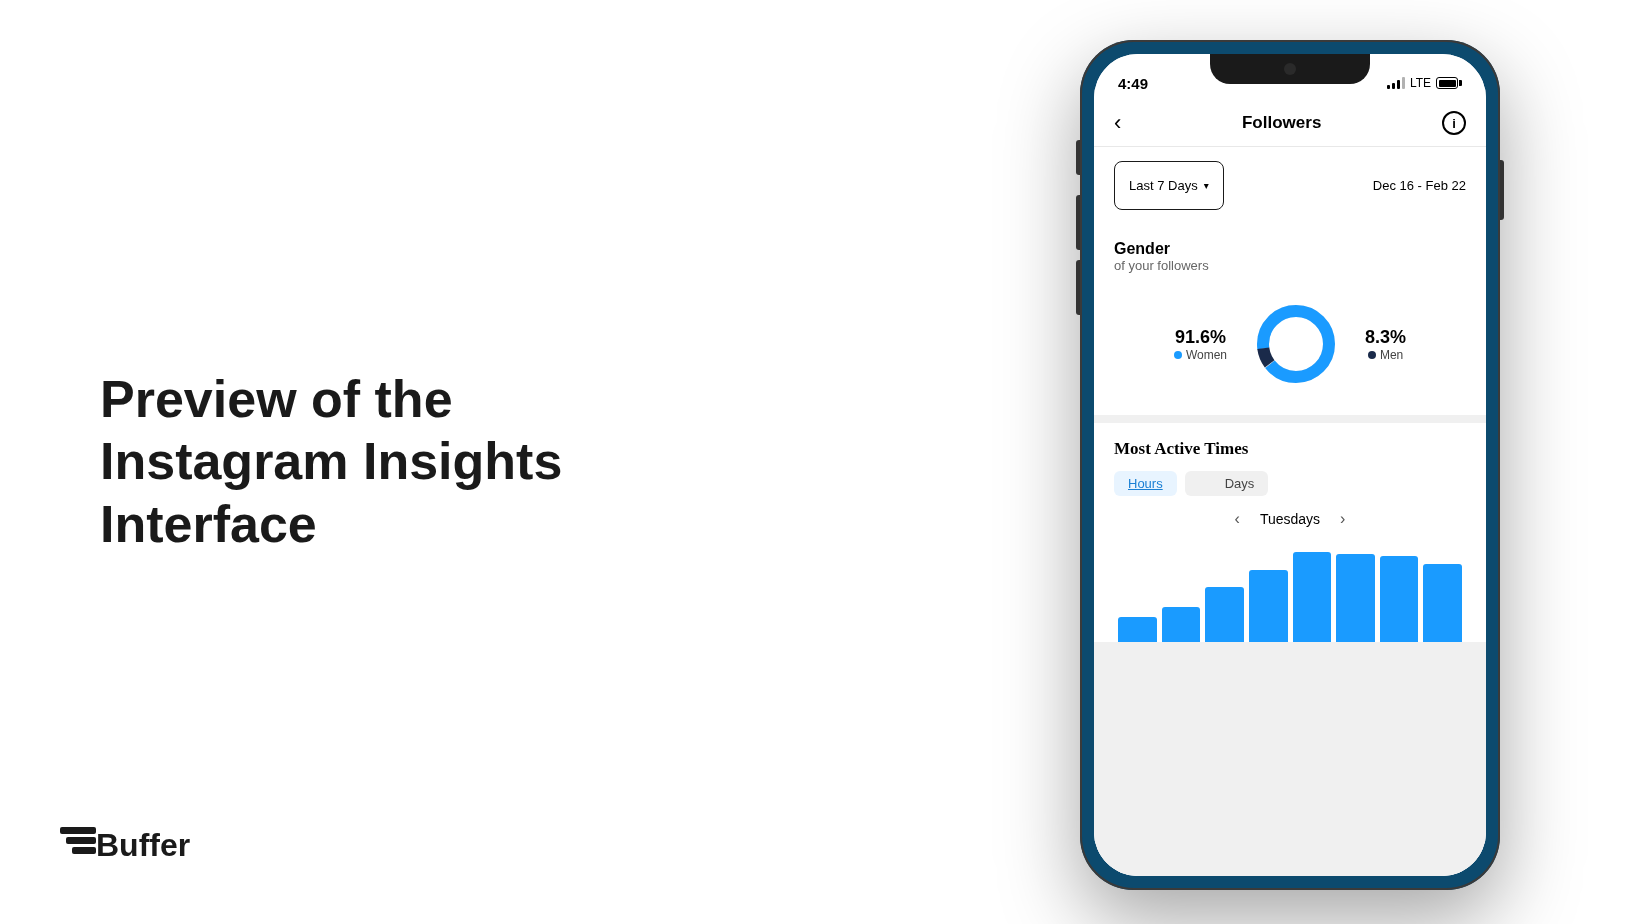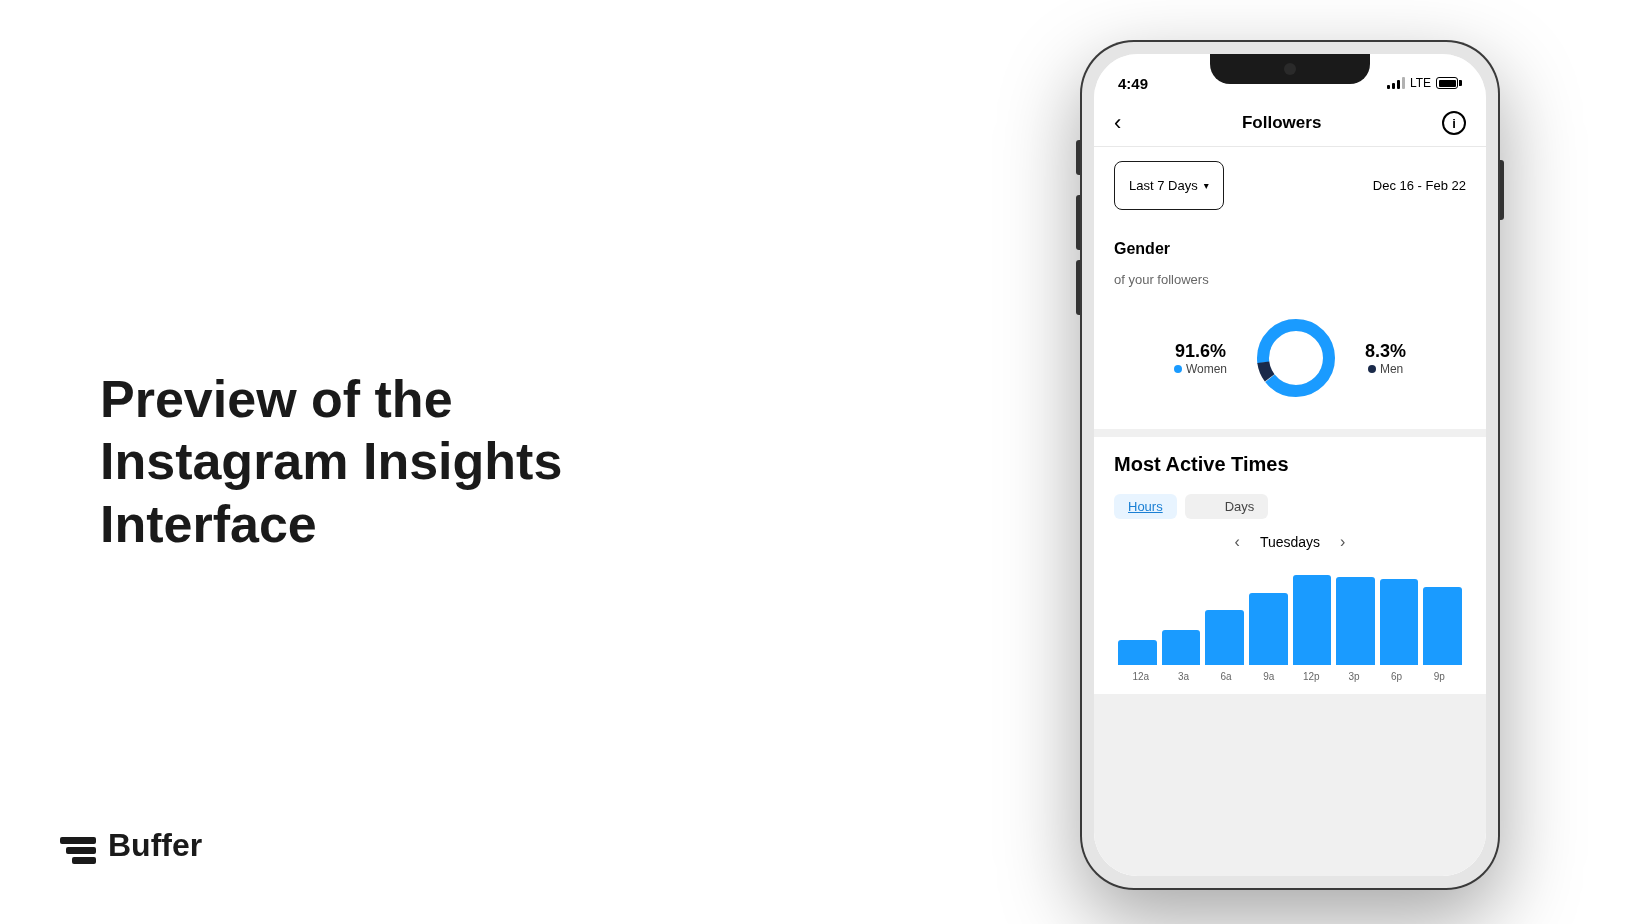--- a/index.html
+++ b/index.html
@@ -29,22 +29,21 @@
       line-height: 1.2;
       text-align: left;
     }
 
     
     .buffer-logo {
       position: absolute;
       bottom: 60px;
       left: 60px;
       display: flex;
-      align-items: flex-end;
-      gap: 12px;
+      align-items: flex-start;
     }
 
     .buffer-logo-text {
       font-size: 32px;
       font-weight: 700;
       color: #1a1a1a;
     }
 
     .buffer-icon {
       display: flex;
@@ -67,21 +66,21 @@
       position: absolute;
       right: 140px;
       top: 40px;
       width: 420px;
       height: 850px;
     }
 
     .phone-frame {
       width: 100%;
       height: 100%;
-      background: #e5e5e5;
+      background: #0c4a6e;
       border-radius: 54px;
       padding: 14px;
       box-shadow: 0 30px 80px rgba(0,0,0,0.35), inset 0 0 0 2px #3a3a3a;
       position: relative;
     }
 
     
     .phone-notch {
       position: absolute;
       top: 14px;
@@ -282,21 +281,21 @@
     .section-card {
       background: #ffffff;
       margin-bottom: 8px;
       padding: 16px 20px;
     }
 
     .section-title {
       font-size: 16px;
       font-weight: 700;
       color: #000;
-      margin-bottom: 14px;
+      margin-bottom: 0;
     }
 
     .section-subtitle {
       font-size: 13px;
       color: #666;
       margin-bottom: 16px;
     }
 
     .gender-chart-container {
       display: flex;
@@ -339,24 +338,25 @@
       flex-shrink: 0;
     }
 
     
     .active-times-card {
       background: #ffffff;
       padding: 16px 20px 0 20px;
     }
 
     .section-title-large {
-      font-size: 20px;
+      font-size: 17px;
       font-weight: 700;
       color: #000;
-      margin-bottom: 18px;
+      margin-bottom: 12px;
+      font-family: Liberation Serif, serif;
     }
 
     .time-tabs {
       display: flex;
       gap: 8px;
       margin-bottom: 14px;
     }
 
     .time-tab {
       padding: 5px 14px;
@@ -619,30 +619,20 @@
                 <div class="bar-item">
                   <div class="bar" style="height: 88px;"></div>
                 </div>
                 <div class="bar-item">
                   <div class="bar" style="height: 86px;"></div>
                 </div>
                 <div class="bar-item">
                   <div class="bar" style="height: 78px;"></div>
                 </div>
               </div>
-              <div class="bar-labels">
-                <div class="bar-label-item">12a</div>
-                <div class="bar-label-item">3a</div>
-                <div class="bar-label-item">6a</div>
-                <div class="bar-label-item">9a</div>
-                <div class="bar-label-item">12p</div>
-                <div class="bar-label-item">3p</div>
-                <div class="bar-label-item">6p</div>
-                <div class="bar-label-item">9p</div>
-              </div>
             </div>
           </div>
 
         </div>
       </div>
     </div>
   </div>
 </div>
 
 </body></html>

